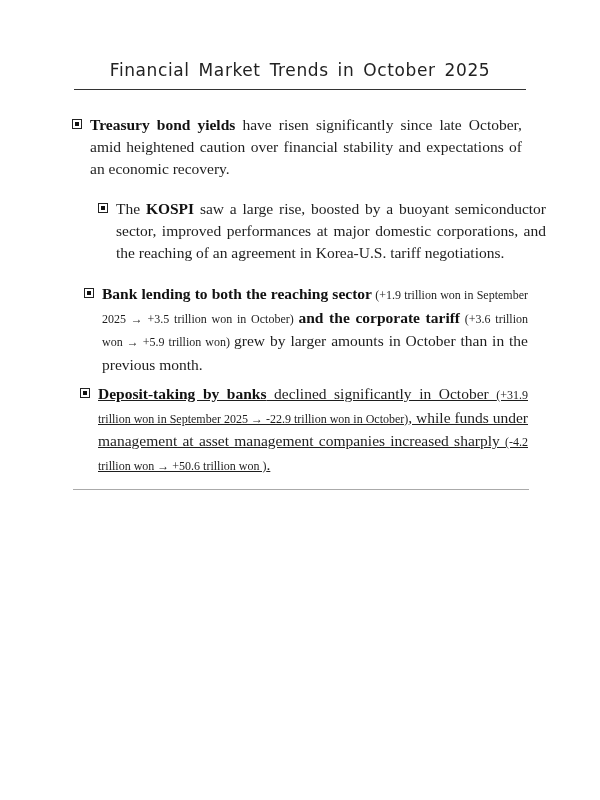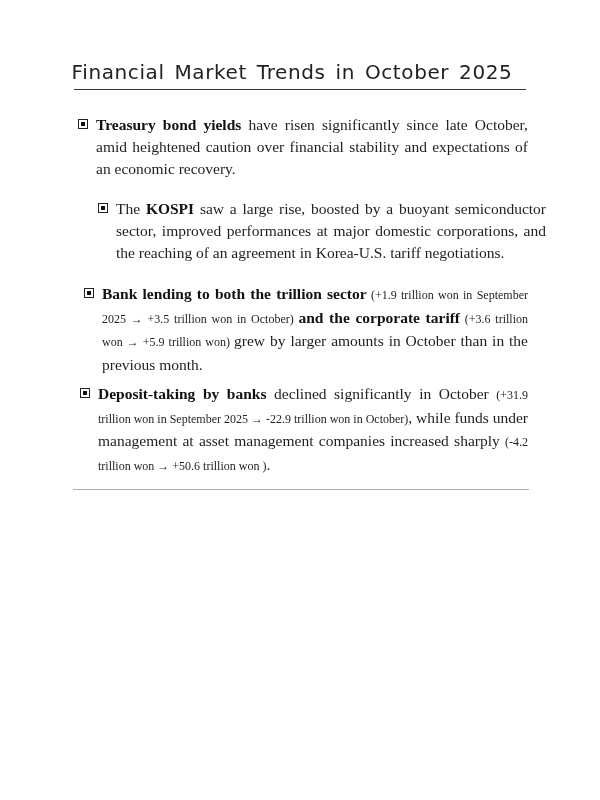--- a/index.html
+++ b/index.html
@@ -9,26 +9,26 @@
     }
     body {
       width: 600px;
       height: 800px;
       position: relative;
       overflow: hidden;
       color: #1a1a1a;
     }
     .title {
       position: absolute;
-      left: 66px;
+      left: 74px;
       width: 452px;
       top: 60px;
       text-align: center;
       font-family: "DejaVu Sans", sans-serif;
-      font-size: 20px;
+      font-size: 17px;
       letter-spacing: 0.6px;
       word-spacing: 3px;
       color: #222;
     }
     .title-rule {
       position: absolute;
       left: 74px;
       width: 452px;
       top: 89px;
       height: 0;
@@ -37,21 +37,21 @@
     .bottom-rule {
       position: absolute;
       left: 73px;
       width: 456px;
       top: 489px;
       height: 0;
       border-top: 1px solid #aaa;
     }
     .item {
       position: absolute;
-      left: 78px;
+      left: 72px;
       width: 450px;
       font-family: "Liberation Serif", serif;
       font-size: 15.5px;
       line-height: 22px;
       text-align: justify;
       color: #1e1e1e;
     }
     .item .bullet {
       position: absolute;
       left: 0;
@@ -80,41 +80,41 @@
     .b {
       font-weight: bold;
       color: #111;
     }
     .small {
       font-size: 12px;
     }
     #item-1 { top: 114px; }
     #item-2 { top: 198px; left: 98px; width: 448px; }
     #item-3 { top: 283px; left: 84px; width: 444px; line-height: 22.5px; }
-    #item-4 { top: 383px; left: 80px; width: 448px; line-height: 22.5px; }
+    #item-4 { top: 383px; left: 80px; width: 448px; line-height: 22.5px; text-decoration: underline; }
   </style>
 </head>
 <body>
 
 <div class="title">Financial Market Trends in October 2025</div>
 <div class="title-rule"></div>
 
 <div class="item" id="item-1">
   <span class="bullet"></span>
   <span class="text"><span class="b">Treasury bond yields</span><span> have risen significantly since late October, amid heightened caution over financial stability and expectations of an economic recovery.</span></span>
 </div>
 
 <div class="item" id="item-2">
   <span class="bullet"></span>
   <span class="text"><span>The </span><span class="b">KOSPI</span><span> saw a large rise, boosted by a buoyant semiconductor sector, improved performances at major domestic corporations, and the reaching of an agreement in Korea-U.S. tariff negotiations.</span></span>
 </div>
 
 <div class="item" id="item-3">
   <span class="bullet"></span>
-  <span class="text"><span class="b">Bank lending to both the trillion sector</span><span class="small"> (+1.9 trillion won in September 2025 → +3.5 trillion won in October) </span><span class="b">and the corporate tariff</span><span class="small"> (+3.6 trillion won → +5.9 trillion won) </span><span>grew by larger amounts in October than in the previous month.</span></span>
+  <span class="text"><span class="b">Bank lending to both the reaching sector</span><span class="small"> (+1.9 trillion won in September 2025 → +3.5 trillion won in October) </span><span class="b">and the corporate tariff</span><span class="small"> (+3.6 trillion won → +5.9 trillion won) </span><span>grew by larger amounts in October than in the previous month.</span></span>
 </div>
 
 <div class="item" id="item-4">
   <span class="bullet"></span>
   <span class="text"><span class="b">Deposit-taking by banks</span><span> declined significantly in October </span><span class="small">(+31.9 trillion won in September 2025 → -22.9 trillion won in October)</span><span>, while funds under management at asset management companies increased sharply </span><span class="small">(-4.2 trillion won → +50.6 trillion won )</span><span>.</span></span>
 </div>
 
 <div class="bottom-rule"></div>
 
 </body></html>

